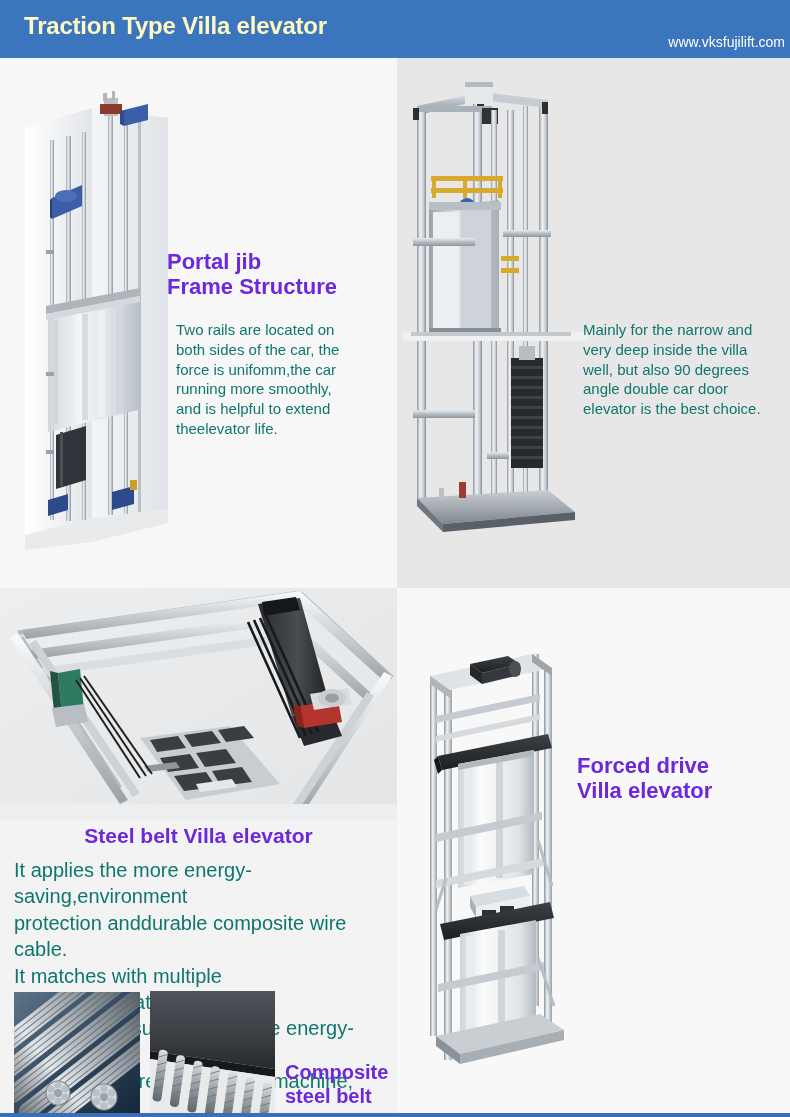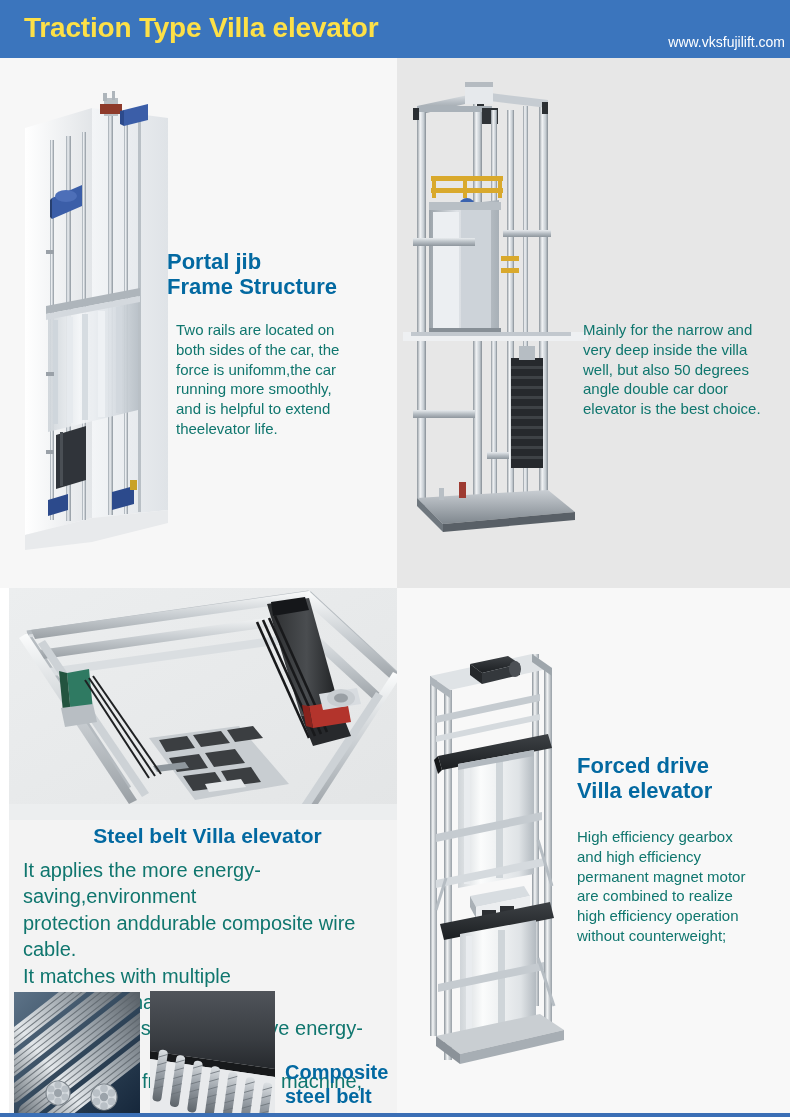--- a/index.html
+++ b/index.html
@@ -11,37 +11,37 @@
   }
   .page{position:relative;width:790px;height:1117px;}
 
   
   .header{
     position:absolute;left:0;top:0;width:790px;height:58px;
     background:#3b75bd;
   }
   .header-title{
     position:absolute;left:24px;top:12px;
-    font-size:28px;font-weight:bold;color:#fde047;
+    font-size:24px;font-weight:bold;color:#fef9c3;
     letter-spacing:-0.2px;white-space:nowrap;
   }
   .header-url{
     position:absolute;right:5px;top:34px;
     font-size:14px;color:#ffffff;white-space:nowrap;
   }
 
   
   .panel{position:absolute;overflow:hidden;}
   .p1{left:0;top:58px;width:397px;height:530px;background:#f7f7f7;}
   .p2{left:397px;top:58px;width:393px;height:530px;background:#e7e7e7;}
-  .p3{left:9px;top:588px;width:397px;height:529px;background:#f3f3f3;}
+  .p3{left:0;top:588px;width:397px;height:529px;background:#f3f3f3;}
   .p4{left:397px;top:588px;width:393px;height:529px;background:#f8f8f8;}
 
   .heading{
-    color:#0369a1;font-weight:bold;line-height:1.12;
+    color:#6d28d9;font-weight:bold;line-height:1.12;
     white-space:pre-line;
   }
   .body-text{
     color:#0f766e;line-height:1.32;white-space:pre-line;
   }
 
   
   .p1-heading{position:absolute;left:167px;top:192px;font-size:22px;}
   .p1-body{position:absolute;left:176px;top:262px;width:200px;font-size:15px;}
 
@@ -248,21 +248,21 @@
         <polygon points="14,418 145,410 172,432 40,444" fill="url(#floorG)"></polygon>
         <polygon points="14,418 40,444 40,452 14,426" fill="#6f777e"></polygon>
         <polygon points="40,444 172,432 172,440 40,452" fill="#596067"></polygon>
         <rect x="56" y="402" width="7" height="16" fill="#9e3b32"></rect>
         <rect x="36" y="408" width="5" height="12" fill="#b8bfc5"></rect>
       </svg>
     </div>
 
     <div class="body-text p2-body">Mainly for the narrow and
 very deep inside the villa
-well, but also 50 degrees
+well, but also 90 degrees
 angle double car door
 elevator is the best choice.</div>
   </div>
 
   <div class="panel p3">
 
     <div class="illus" style="left:0px;top:0px;">
       <svg width="397" height="232" viewBox="0 0 397 232">
         <defs>
           <linearGradient id="bgm" x1="0" y1="0" x2="1" y2="1">
@@ -533,22 +533,16 @@
         <g stroke="#b6bdc3" stroke-width="3" fill="none">
           <path d="M126,212 L140,258"></path>
           <path d="M126,330 L142,378"></path>
           <path d="M34,250 L24,282"></path>
         </g>
       </svg>
     </div>
 
     <div class="heading p4-heading">Forced drive
 Villa elevator</div>
-    <div class="body-text p4-body">High efficiency gearbox
-and high efficiency
-permanent magnet motor
-are combined to realize
-high efficiency operation
-without counterweight;</div>
   </div>
 
   <div class="bottom-bar"></div>
 </div>
 
 </body></html>

